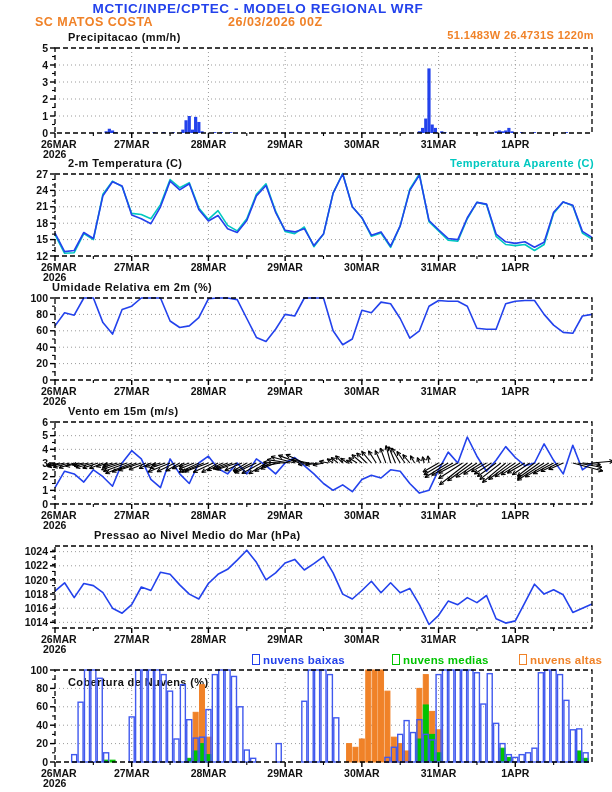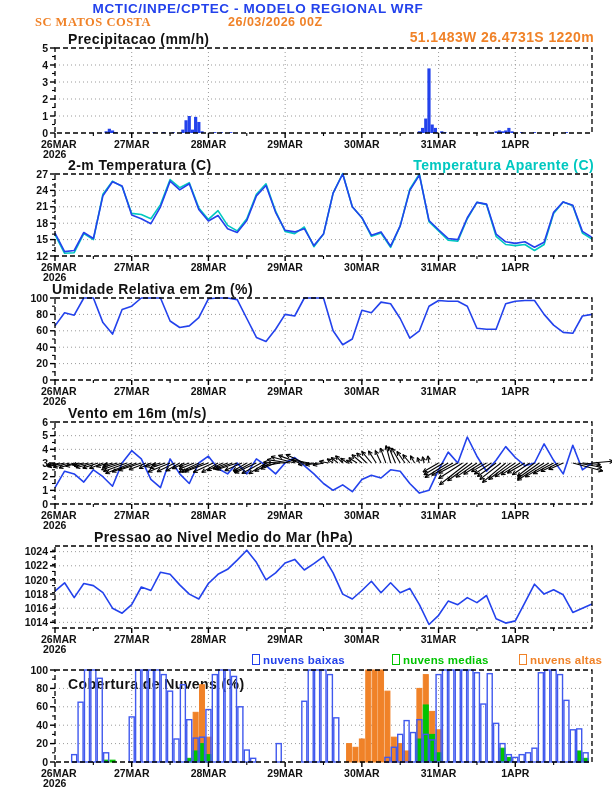--- a/index.html
+++ b/index.html
@@ -1,23 +1,23 @@
 <!DOCTYPE html>
 <html><head>
 <meta charset="utf-8">
 <style>
   html,body{margin:0;padding:0;background:#fff;}
   #app{position:relative;width:612px;height:792px;background:#ffffff;overflow:hidden;
        font-family:"Liberation Sans","DejaVu Sans",sans-serif;}
   .abs{position:absolute;white-space:nowrap;}
   .hdr-title{top:1px;left:0;width:516px;text-align:center;font-weight:700;font-size:13.5px;letter-spacing:.6px;color:#2342ec;}
   .hdr-row{top:15px;left:0;width:612px;font-weight:700;font-size:12.5px;letter-spacing:.5px;color:#f08228;}
-  .hdr-station{position:absolute;left:35px;top:0;font-family:Liberation Serif, serif;}
+  .hdr-station{position:absolute;left:35px;top:0;}
   .hdr-run{position:absolute;left:228px;top:0;}
-  .ptitle{font-weight:700;font-size:14px;letter-spacing:.4px;color:#111;}
+  .ptitle{font-weight:700;font-size:11px;letter-spacing:.4px;color:#111;}
   .c-orange{color:#f08228;}
   .c-cyan{color:#00c8c0;}
   .c-blue{color:#2342ec;}
   .c-green{color:#00c400;}
   .leg{font-weight:700;font-size:11.5px;letter-spacing:.2px;}
   .sq{display:inline-block;width:6px;height:9px;border:1.6px solid currentColor;margin-right:3px;vertical-align:-1px;background:#fff;}
   svg{position:absolute;left:0;display:block;}
   svg text{font-family:"Liberation Sans","DejaVu Sans",sans-serif;font-weight:700;fill:#111;}
 </style>
 </head>
@@ -31,21 +31,21 @@
   </div>
 
   <span class="abs ptitle" style="top:31px;left:68px;">Precipitacao (mm/h)</span>
   <span class="abs ptitle c-orange" style="top:29px;right:18px;">51.1483W 26.4731S 1220m</span>
 
   <span class="abs ptitle" style="top:157px;left:68px;">2-m Temperatura (C)</span>
   <span class="abs ptitle c-cyan" style="top:157px;right:18px;">Temperatura Aparente (C)</span>
 
   <span class="abs ptitle" style="top:281px;left:52px;">Umidade Relativa em 2m (%)</span>
 
-  <span class="abs ptitle" style="top:405px;left:68px;">Vento em 16m (m/s)</span>
+  <span class="abs ptitle" style="top:405px;left:68px;">Vento em 15m (m/s)</span>
 
   <span class="abs ptitle" style="top:529px;left:68px;padding-left:26px;">Pressao ao Nivel Medio do Mar (hPa)</span>
 
   <span class="abs ptitle" style="top:653px;left:68px;margin-top:23px;">Cobertura de Nuvens (%)</span>
   <span class="abs leg c-blue" style="top:654px;left:252px;"><i class="sq"></i><span>nuvens baixas</span></span>
   <span class="abs leg c-green" style="top:654px;left:392px;"><i class="sq"></i><span>nuvens medias</span></span>
   <span class="abs leg c-orange" style="top:654px;left:519px;"><i class="sq"></i><span>nuvens altas</span></span>
 <svg width="612" height="128" viewBox="0 0 612 128" style="top: 30px;">
       <line x1="55" y1="86" x2="592" y2="86" stroke="#9a9a9a" stroke-width="1" stroke-dasharray="1,3"></line>
       <line x1="55" y1="69" x2="592" y2="69" stroke="#9a9a9a" stroke-width="1" stroke-dasharray="1,3"></line>

